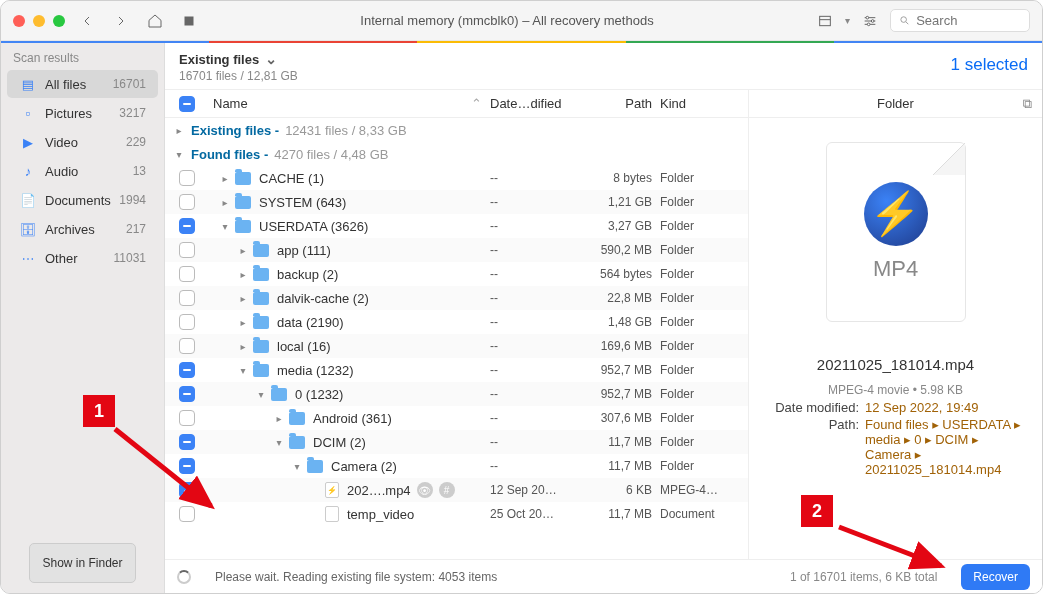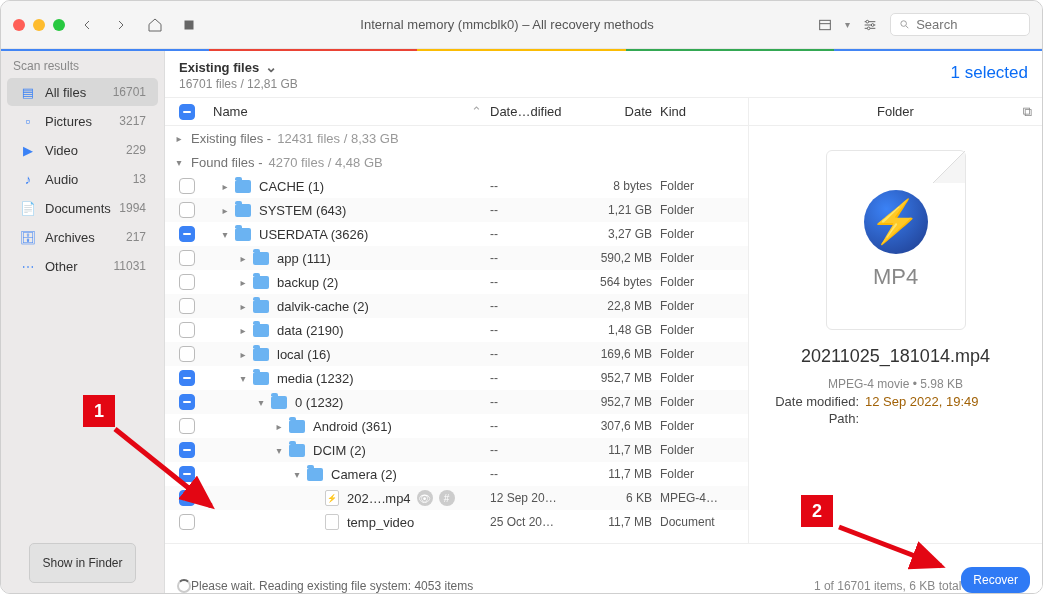--- a/index.html
+++ b/index.html
@@ -1,18 +1,18 @@
 <!DOCTYPE html>
 <html><head>
 <meta charset="utf-8">
 <style>
 *{box-sizing:border-box;margin:0;padding:0;font-family:-apple-system,BlinkMacSystemFont,"Segoe UI",sans-serif;font-size:13px;color:#333}
 body{background:#fff}
 .window{width:1043px;height:594px;border:1px solid #cfcfcf;border-radius:10px;overflow:hidden;display:flex;flex-direction:column;background:#f5f5f5;position:relative}
-.titlebar{height:48px;display:flex;align-items:center;padding:0 12px;background:#f5f5f5;border-bottom:1px solid #e7e7e7;gap:10px}
+.titlebar{height:40px;display:flex;align-items:center;padding:0 12px;background:#f5f5f5;border-bottom:1px solid #e7e7e7;gap:10px}
 .traffic{display:flex;gap:8px}
 .dot{width:12px;height:12px;border-radius:50%}
 .dot.red{background:#ff5f57}
 .dot.yel{background:#febc2e}
 .dot.grn{background:#28c840}
 .tb-btn{width:24px;height:24px;display:flex;align-items:center;justify-content:center;border-radius:5px;color:#666}
 .tb-btn svg{width:16px;height:16px;stroke:#666;fill:none;stroke-width:1.5}
 .title{flex:1;text-align:center;color:#555;font-size:13px}
 .tb-right{display:flex;align-items:center;gap:8px}
 .search{display:flex;align-items:center;gap:6px;border:1px solid #ddd;border-radius:5px;padding:3px 8px;background:#fff;width:140px}
@@ -54,42 +54,42 @@
 .disc{width:12px;color:#888;display:flex;align-items:center;justify-content:center;font-size:10px}
 .folder-ic{width:16px;height:13px;background:#6bb3f2;border-radius:2px;position:relative;margin-right:4px}
 .folder-ic::before{content:"";position:absolute;top:-3px;left:0;width:7px;height:3px;background:#6bb3f2;border-radius:2px 2px 0 0}
 .file-ic{width:14px;height:16px;background:#fff;border:1px solid #ccc;border-radius:2px;margin-right:4px}
 .row .name{flex:1;display:flex;align-items:center;gap:4px;min-width:0}
 .row .nm{white-space:nowrap;overflow:hidden;text-overflow:ellipsis}
 .row .date{width:90px;color:#555;font-size:12px}
 .row .size{width:80px;text-align:right;padding-right:8px;color:#555;font-size:12px}
 .row .kind{width:80px;color:#555;font-size:12px;white-space:nowrap;overflow:hidden;text-overflow:ellipsis}
 .grp{display:flex;align-items:center;height:24px;padding:0 8px;font-size:12px;color:#555;gap:6px}
-.grp .gname{font-weight:400;color:#737373}
+.grp .gname{font-weight:700;color:#0369a1}
 .grp .ginfo{color:#999}
 .badge{width:16px;height:16px;border-radius:50%;background:#ccc;display:flex;align-items:center;justify-content:center;font-size:10px;color:#fff;margin-left:2px}
 .preview{width:293px;display:flex;flex-direction:column}
 .pv-head{height:28px;border-bottom:1px solid #eee;display:flex;align-items:center;justify-content:center;position:relative;color:#555;font-size:12px}
 .pv-copy{position:absolute;right:10px;color:#888}
 .pv-body{flex:1;display:flex;flex-direction:column;align-items:center;padding:10px 14px;font-size:12px;color:#444}
 .thumb{width:140px;height:180px;background:#fff;border:1px solid #e6e6e6;border-radius:6px;display:flex;flex-direction:column;align-items:center;justify-content:center;margin:14px 0 10px;position:relative}
 .thumb .corner{position:absolute;top:0;right:0;width:32px;height:32px;background:linear-gradient(135deg,transparent 49%,#ddd 50%,#f5f5f5 51%)}
 .mp4{width:64px;height:64px;border-radius:50%;background:radial-gradient(circle at 35% 30%,#3b82f6,#1e3a8a);display:flex;align-items:center;justify-content:center;margin-bottom:10px;position:relative}
 .bolt{color:#fbbf24;font-size:42px;line-height:1}
 .mp4lbl{font-size:22px;color:#888;font-weight:400}
-.pv-name{font-size:18px;margin:6px 0 10px;text-align:right}
+.pv-name{font-size:15px;margin:24px 0 10px;text-align:right}
 .pv-meta{color:#888;font-size:12px;margin-bottom:2px}
 .pv-row{display:flex;gap:6px;width:100%;font-size:12px;margin:1px 0}
 .pv-row .k{width:96px;text-align:right;color:#444}
 .pv-row .v{flex:1;color:#a16207}
-.footer{height:50px;border-top:1px solid #eee;display:flex;align-items:flex-end;padding:0 12px;gap:0;background:#fff}
+.footer{height:34px;border-top:1px solid #eee;display:flex;align-items:center;padding:0 12px;gap:24px;background:#fff}
 .spinner{width:14px;height:14px;border:2px solid #ccc;border-top-color:#666;border-radius:50%}
 .foot-txt{color:#666;font-size:12px;flex:1}
 .foot-sum{color:#888;font-size:12px}
-.recover{background:#2f7af5;color:#fff;border:none;border-radius:11px;padding:6px 12px;font-size:12px}
+.recover{background:#2f7af5;color:#fff;border:none;border-radius:6px;padding:6px 12px;font-size:12px}
 
 .callout{position:absolute;width:32px;height:32px;background:#e30613;color:#fff;display:flex;align-items:center;justify-content:center;font-size:18px;font-weight:700;z-index:10}
 .arrow{position:absolute;z-index:9;pointer-events:none}
 </style>
 </head>
 <body>
 
 <div class="window">
 
   <div class="titlebar">
@@ -214,21 +214,21 @@
         <div class="list">
           <div class="cols">
             <div class="c-chk">
                 <div class="chk some"></div>
               </div>
             <div class="c-name">
                 <span>Name</span>
                 <span style="margin-left:auto;margin-right:8px;color:#aaa">⌃</span>
               </div>
             <div class="c-date">Date…dified</div>
-            <div class="c-size">Date</div>
+            <div class="c-size">Path</div>
             <div class="c-kind">Kind</div>
           </div>
           <div class="rows" id="rows">
               <div class="grp">
                 <span class="disc">▸</span>
                 <span class="gname">Existing files - </span>
                 <span class="ginfo">12431 files / 8,33 GB</span>
               </div>
               <div class="grp">
                 <span class="disc">▾</span>
@@ -449,20 +449,21 @@
               <div class="mp4lbl">MP4</div>
             </div>
             <div class="pv-name">20211025_181014.mp4</div>
             <div class="pv-meta">MPEG-4 movie • 5.98 KB</div>
             <div class="pv-row">
                 <div class="k">Date modified:</div>
                 <div class="v">12 Sep 2022, 19:49</div>
               </div>
             <div class="pv-row">
                 <div class="k">Path:</div>
+                <div class="v">Found files ▸ USERDATA ▸ media ▸ 0 ▸ DCIM ▸ Camera ▸ 20211025_181014.mp4</div>
               </div>
           </div>
         </div>
       </div>
 
       <div class="footer">
         <div class="spinner"></div>
         <div class="foot-txt">Please wait. Reading existing file system: 4053 items</div>
         <div class="foot-sum">1 of 16701 items, 6 KB total</div>
         <button class="recover">Recover</button>

